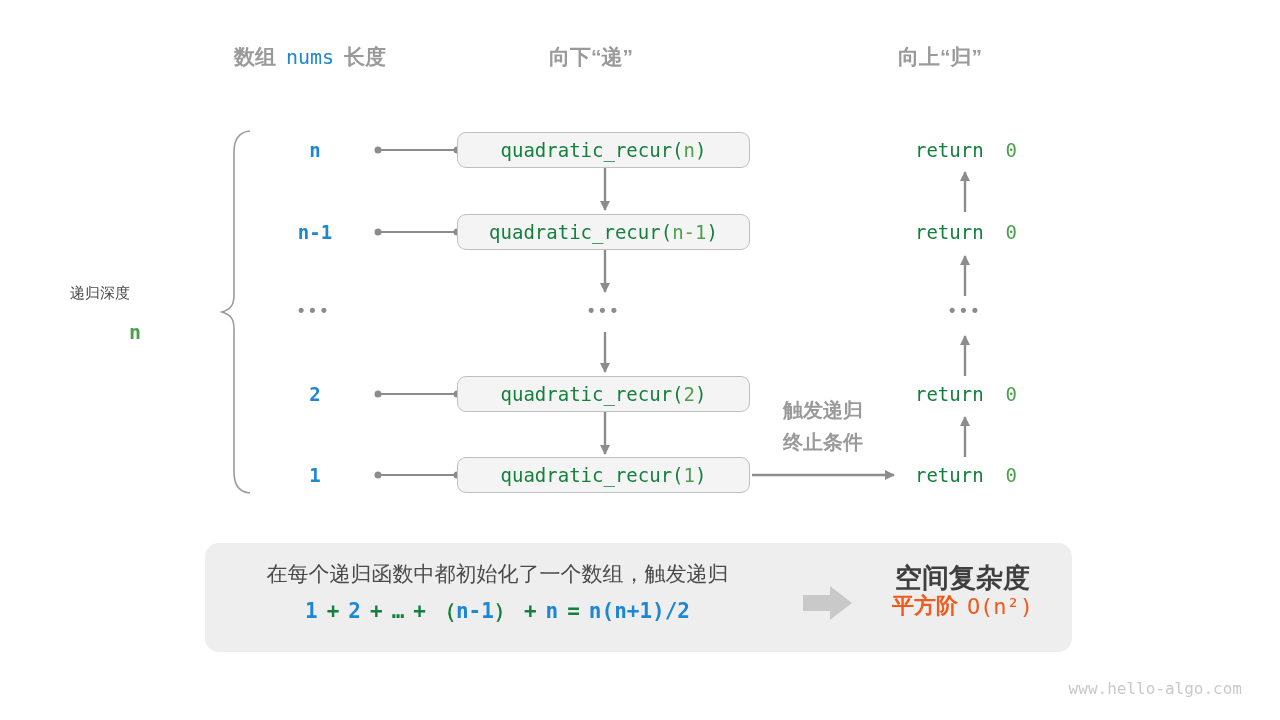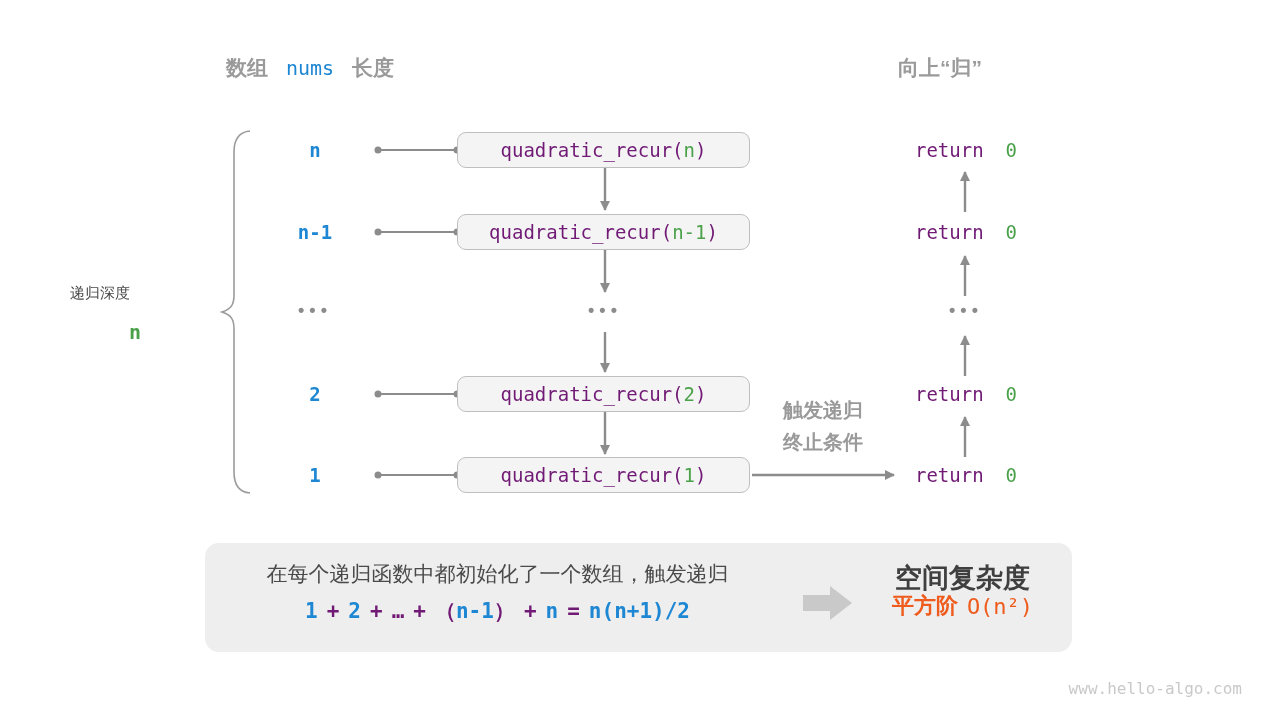--- a/index.html
+++ b/index.html
@@ -6,26 +6,26 @@
   body { background:#ffffff; }
   .canvas {
     position:relative; width:1280px; height:720px; background:#ffffff;
     font-family:"Liberation Sans","DejaVu Sans",sans-serif; overflow:hidden;
   }
   .overlay { position:absolute; left:0; top:0; width:1280px; height:720px; pointer-events:none; }
 
   .code { font-family:"DejaVu Sans Mono","Liberation Mono",monospace; }
   .blue { color:#1e87d4; }
   .green { color:#4aa14a; }
-  .dark { color:#701a75; }
+  .dark { color:#15803d; }
   .bold { font-weight:normal; }
 
   .hdr {
-    position:absolute; top:54px; height:28px; font-size:21px; font-weight:bold; color:#9a9a9a;
-    display:flex; align-items:center; justify-content:center; gap:18px; white-space:nowrap;
+    position:absolute; top:43px; height:28px; font-size:21px; font-weight:bold; color:#9a9a9a;
+    display:flex; align-items:center; justify-content:center; gap:10px; white-space:nowrap;
   }
   #hdr-left { left:200px; width:220px; }
   #hdr-down { left:506px; width:170px; }
   #hdr-up   { left:855px; width:170px; }
   #hdr-left .code { font-size:20px; }
 
   .depth-label {
     position:absolute; left:70px; top:284px; width:130px; text-align:left;
     font-size:15px; color:#4a4a4a;
   }
@@ -153,20 +153,21 @@
     </g>
 
     <line x1="752" y1="475" x2="894" y2="475" stroke="#8c8c8c" stroke-width="2.4" marker-end="url(#ah)"></line>
   </svg>
 
   <div class="hdr" id="hdr-left">
     <span>数组</span>
     <span class="code blue bold">nums</span>
     <span>长度</span>
   </div>
+  <div class="hdr" id="hdr-down">向下“递”</div>
   <div class="hdr" id="hdr-up">向上“归”</div>
 
   <div class="depth-label">递归深度</div>
   <div class="depth-value">n</div>
 
   <div class="rlen" style="top:138px">n</div>
   <div class="callbox" style="top:132px">
       <span class="code dark">quadratic_recur(</span>
       <span class="code green bold">n</span>
       <span class="code dark">)</span>

